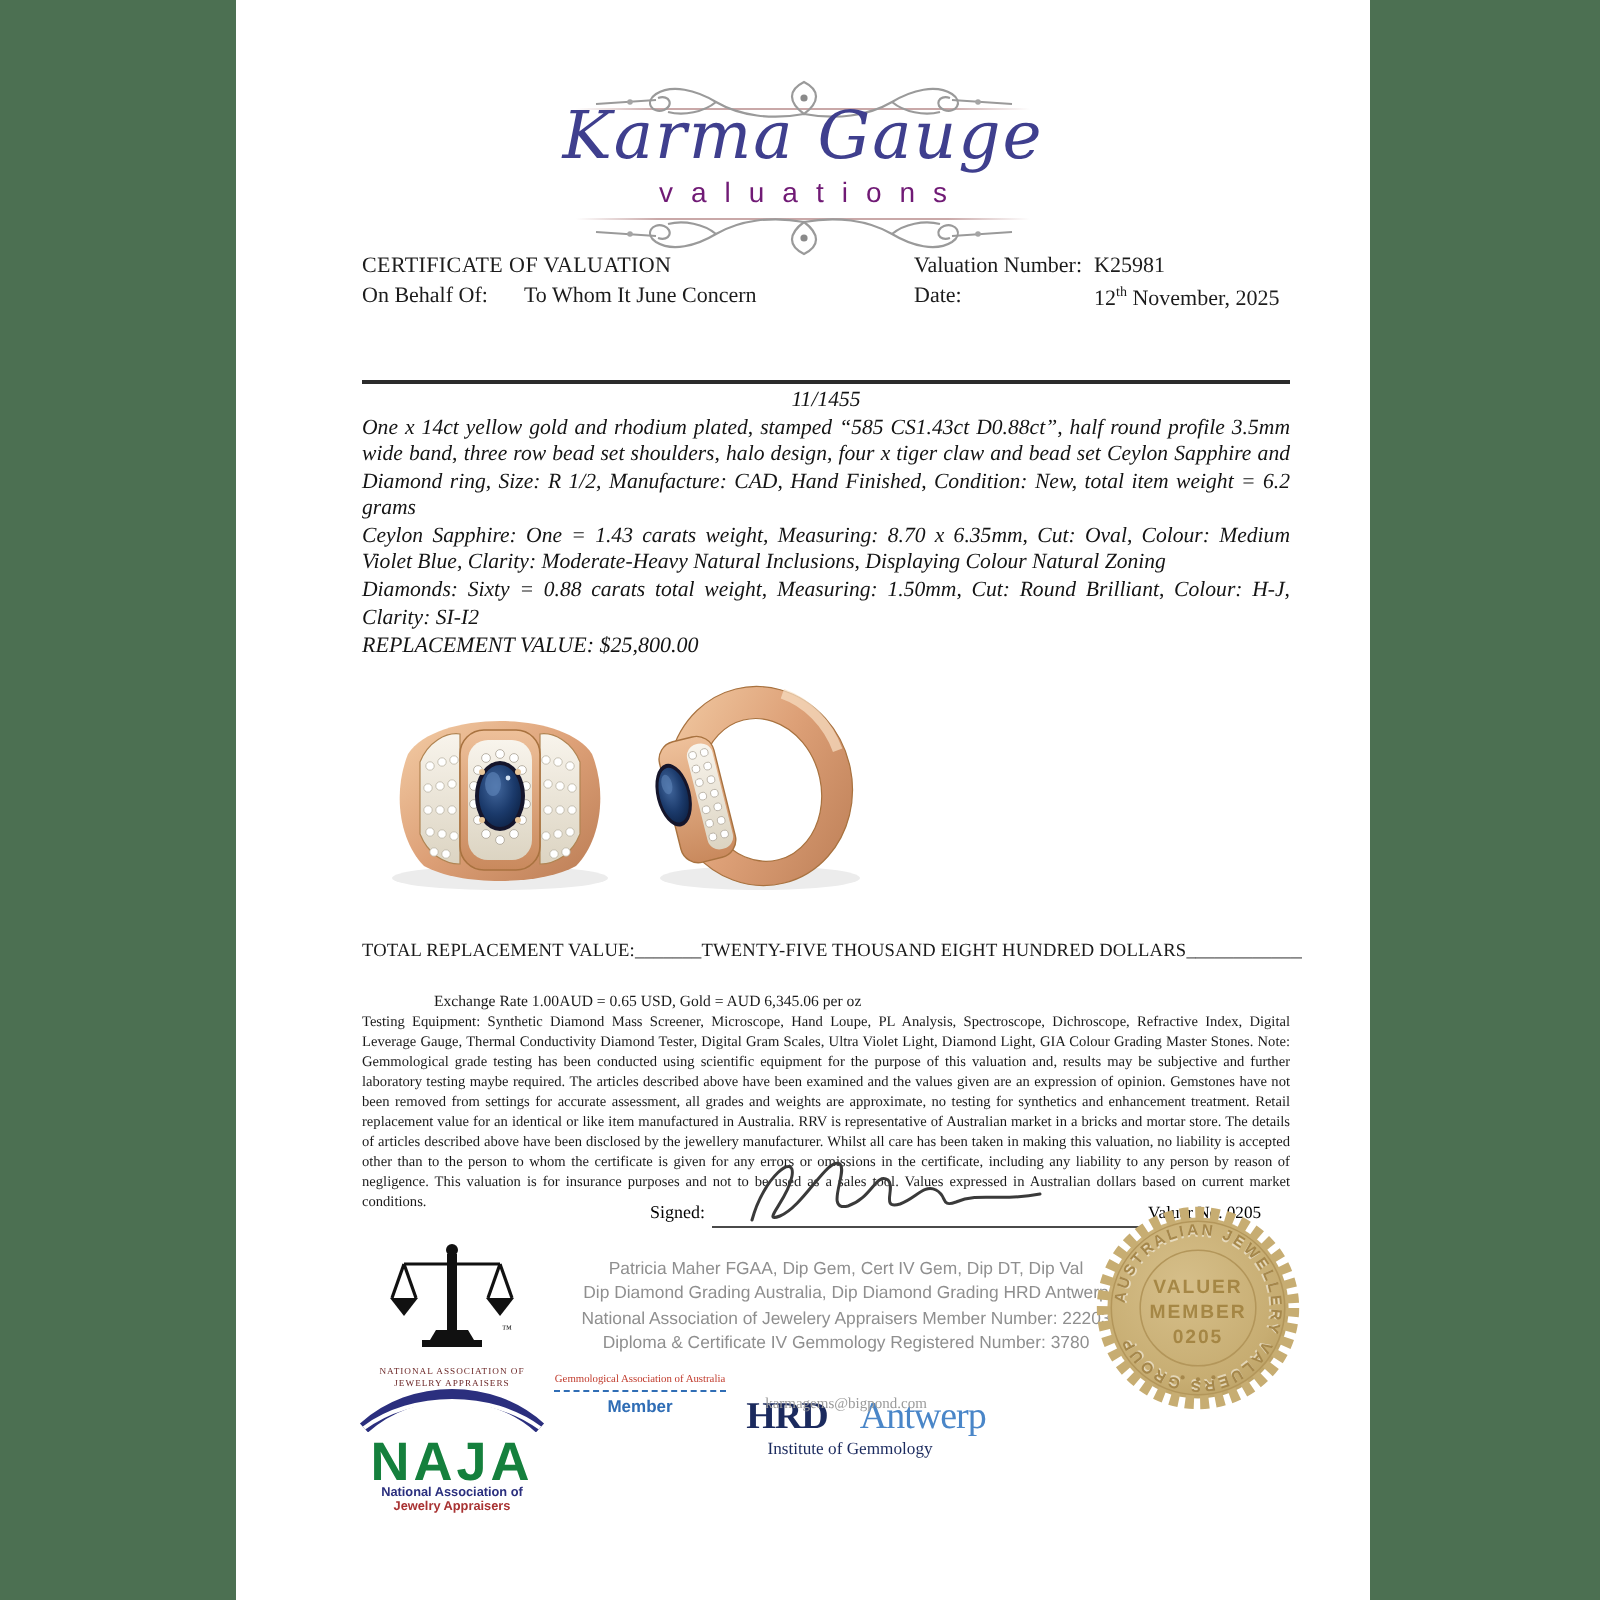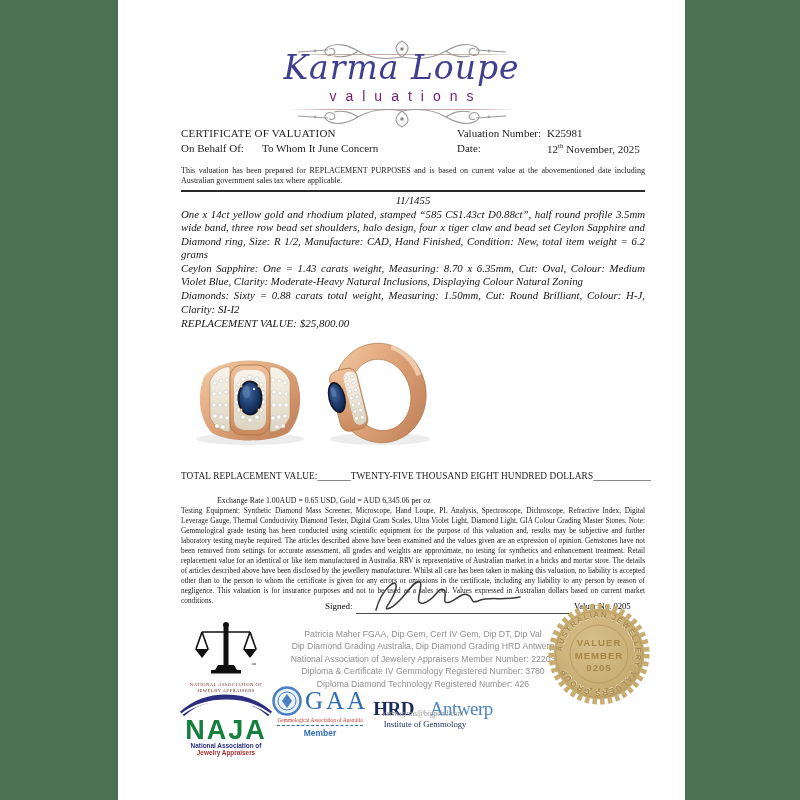--- a/index.html
+++ b/index.html
@@ -94,21 +94,21 @@
           <path d="M120,21 C112,15 112,9 120,5 C128,9 128,15 120,21 Z"></path>
           <path d="M76,15 C70,20 60,22 52,20"></path>
           <path d="M164,15 C170,20 180,22 188,20"></path>
           <path d="M46,14 L16,16"></path>
           <path d="M194,14 L224,16"></path>
         </g>
         <circle cx="120" cy="13" r="1.8" fill="#8a8a8a"></circle>
         <circle cx="33" cy="15" r="1.4" fill="#a5a5a5"></circle>
         <circle cx="207" cy="15" r="1.4" fill="#a5a5a5"></circle>
       </svg>
-      <div class="brand-script">Karma Loupe</div>
+      <div class="brand-script">Karma Gauge</div>
       <div class="brand-sub">valuations</div>
       <svg class="orn bot" style="top:76px" width="240" height="26" viewBox="0 0 240 26">
         <g stroke="#9a9a9a" stroke-width="1.1" fill="none">
           <path d="M120,21 C104,24 88,22 76,15 C66,9 54,6 46,11 C40,15 44,21 50,19 C55,17 53,11 47,13"></path>
           <path d="M120,21 C136,24 152,22 164,15 C174,9 186,6 194,11 C200,15 196,21 190,19 C185,17 187,11 193,13"></path>
           <path d="M120,21 C112,15 112,9 120,5 C128,9 128,15 120,21 Z"></path>
           <path d="M76,15 C70,20 60,22 52,20"></path>
           <path d="M164,15 C170,20 180,22 188,20"></path>
           <path d="M46,14 L16,16"></path>
           <path d="M194,14 L224,16"></path>
@@ -121,21 +121,20 @@
 
     <div class="abs h-label title">CERTIFICATE OF VALUATION</div>
     <div class="abs h-label behalf">
       <span>On Behalf Of:</span><span class="val">To Whom It June Concern</span>
     </div>
     <div class="abs h-label vn-label">Valuation Number:</div>
     <div class="abs h-label vn-value">K25981</div>
     <div class="abs h-label dt-label">Date:</div>
     <div class="abs h-label dt-value"><span>12</span><sup>th</sup><span> November, 2025</span></div>
 
-    <div class="abs notice">This valuation has been prepared for REPLACEMENT PURPOSES and is based on current value at the abovementioned date including Australian government sales tax where applicable.</div>
     <div class="abs rule-strong"></div>
 
     <div class="abs item">
       <p class="ref">11/1455</p>
       <p>One x 14ct yellow gold and rhodium plated, stamped “585 CS1.43ct D0.88ct”, half round profile 3.5mm wide band, three row bead set shoulders, halo design, four x tiger claw and bead set Ceylon Sapphire and Diamond ring, Size: R 1/2, Manufacture: CAD, Hand Finished, Condition: New, total item weight = 6.2 grams</p>
       <p>Ceylon Sapphire: One = 1.43 carats weight, Measuring: 8.70 x 6.35mm, Cut: Oval, Colour: Medium Violet Blue, Clarity: Moderate-Heavy Natural Inclusions, Displaying Colour Natural Zoning</p>
       <p>Diamonds: Sixty = 0.88 carats total weight, Measuring: 1.50mm, Cut: Round Brilliant, Colour: H-J, Clarity: SI-I2</p>
       <p class="rep-value">REPLACEMENT VALUE: $25,800.00</p>
     </div>
 
@@ -292,28 +291,20 @@
       <svg width="96" height="26" viewBox="0 0 96 26">
         <path d="M4,24 C28,2 68,2 92,24" stroke="#2b2f7e" stroke-width="6" fill="none"></path>
         <path d="M4,24 C28,6 68,6 92,24" stroke="#ffffff" stroke-width="2" fill="none"></path>
       </svg>
       <div class="word">NAJA</div>
       <div class="s1">National Association of</div>
       <div class="s2">Jewelry Appraisers</div>
     </div>
 
     <div class="abs gaa">
-      <div class="row">
-        <svg width="30" height="30" viewBox="0 0 30 30">
-          <circle cx="15" cy="15" r="13.5" fill="#eaf2fb" stroke="#4a7fc1" stroke-width="2.5"></circle>
-          <circle cx="15" cy="15" r="9" fill="none" stroke="#4a7fc1" stroke-width="1"></circle>
-          <polygon points="15,8 20,15 15,22 10,15" fill="#4a7fc1"></polygon>
-        </svg>
-        <span class="word">GAA</span>
-      </div>
       <div class="sub">Gemmological Association of Australia</div>
       <div class="dash"></div>
       <div class="member">Member</div>
     </div>
 
     <div class="abs hrd">
       <div class="row">
         <svg width="22" height="22" viewBox="0 0 24 24">
           <polygon points="12,0 14.5,9.5 24,12 14.5,14.5 12,24 9.5,14.5 0,12 9.5,9.5" fill="#4a86c8"></polygon>
           <polygon points="12,4 13.6,10.4 20,12 13.6,13.6 12,20 10.4,13.6 4,12 10.4,10.4" fill="#7fb0e0"></polygon>
@@ -322,21 +313,20 @@
           <span class="t2">Antwerp</span>
       </div>
       <div class="sub">Institute of Gemmology</div>
     </div>
 
     <div class="abs creds">
       <div>Patricia Maher FGAA, Dip Gem, Cert IV Gem, Dip DT, Dip Val</div>
       <div>Dip Diamond Grading Australia, Dip Diamond Grading HRD Antwerp</div>
       <div>National Association of Jewelery Appraisers Member Number: 22203</div>
       <div>Diploma &amp; Certificate IV Gemmology Registered Number: 3780</div>
-      <div>Diploma Diamond Technology Registered Number: 426</div>
       <div class="email">karmagems@bigpond.com</div>
     </div>
 
     <svg class="abs seal" viewBox="0 0 110 110">
       <defs>
         <radialGradient id="sealg" cx="0.42" cy="0.38" r="0.75">
           <stop offset="0" stop-color="#d6bf8a"></stop>
             <stop offset="0.7" stop-color="#c7ad72"></stop>
             <stop offset="1" stop-color="#b79c60"></stop>
         </radialGradient>

